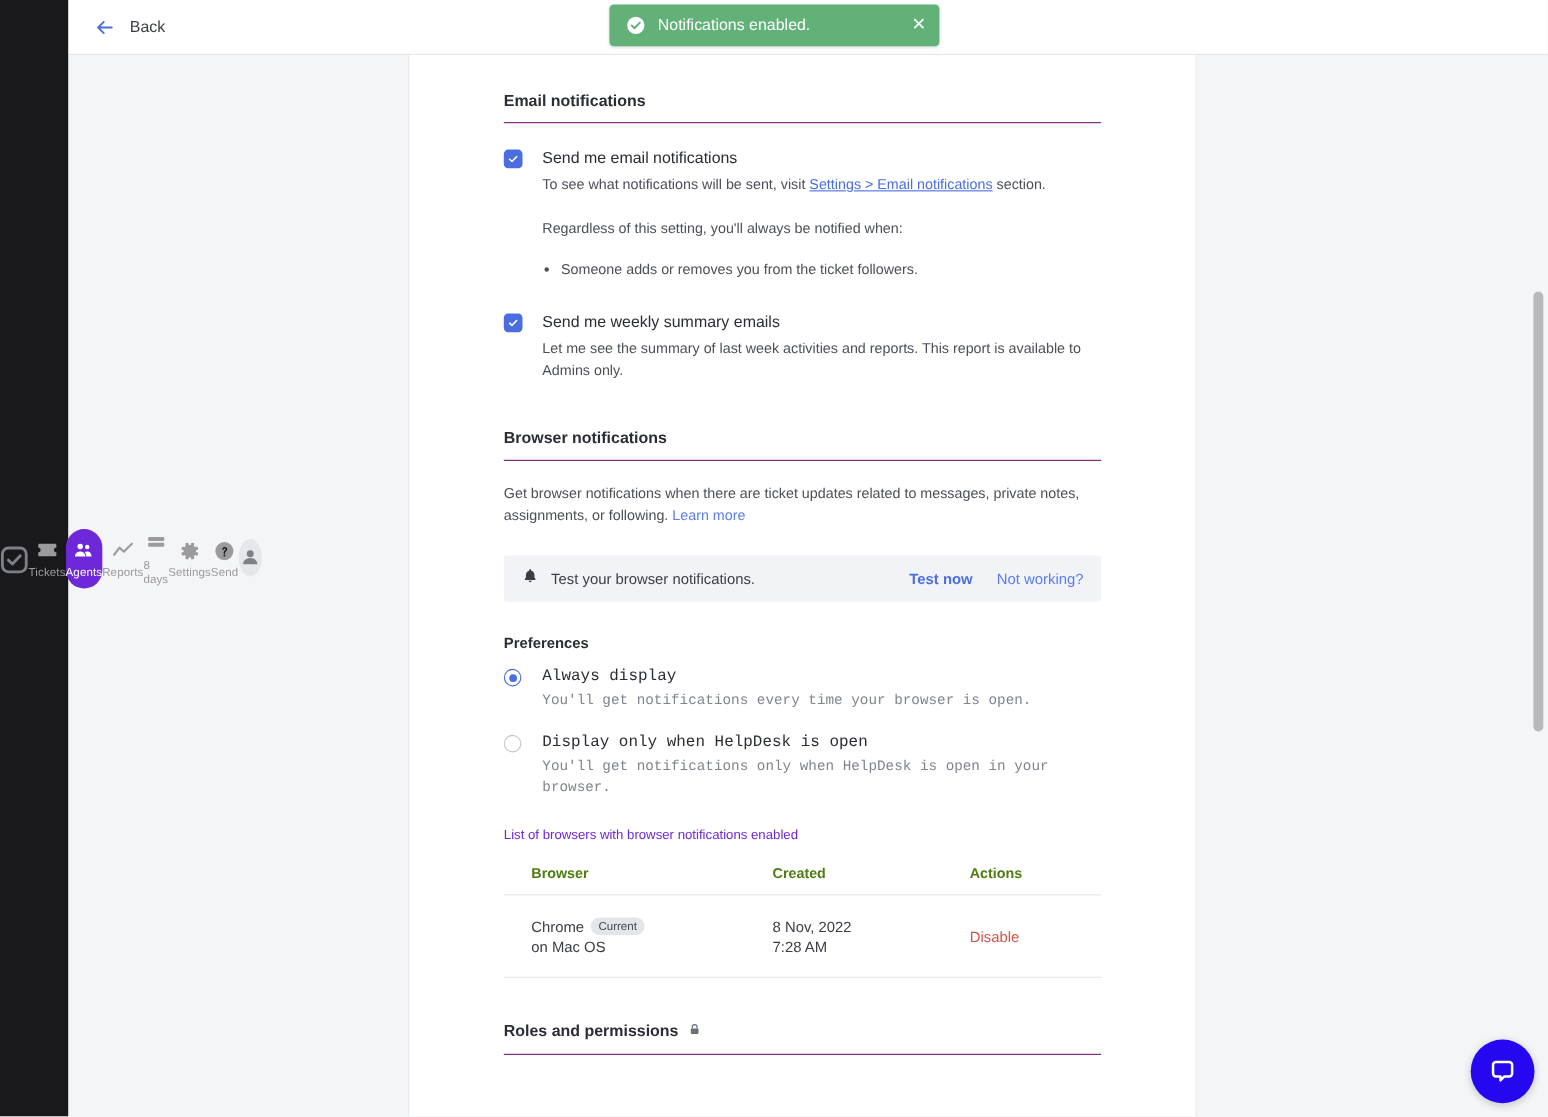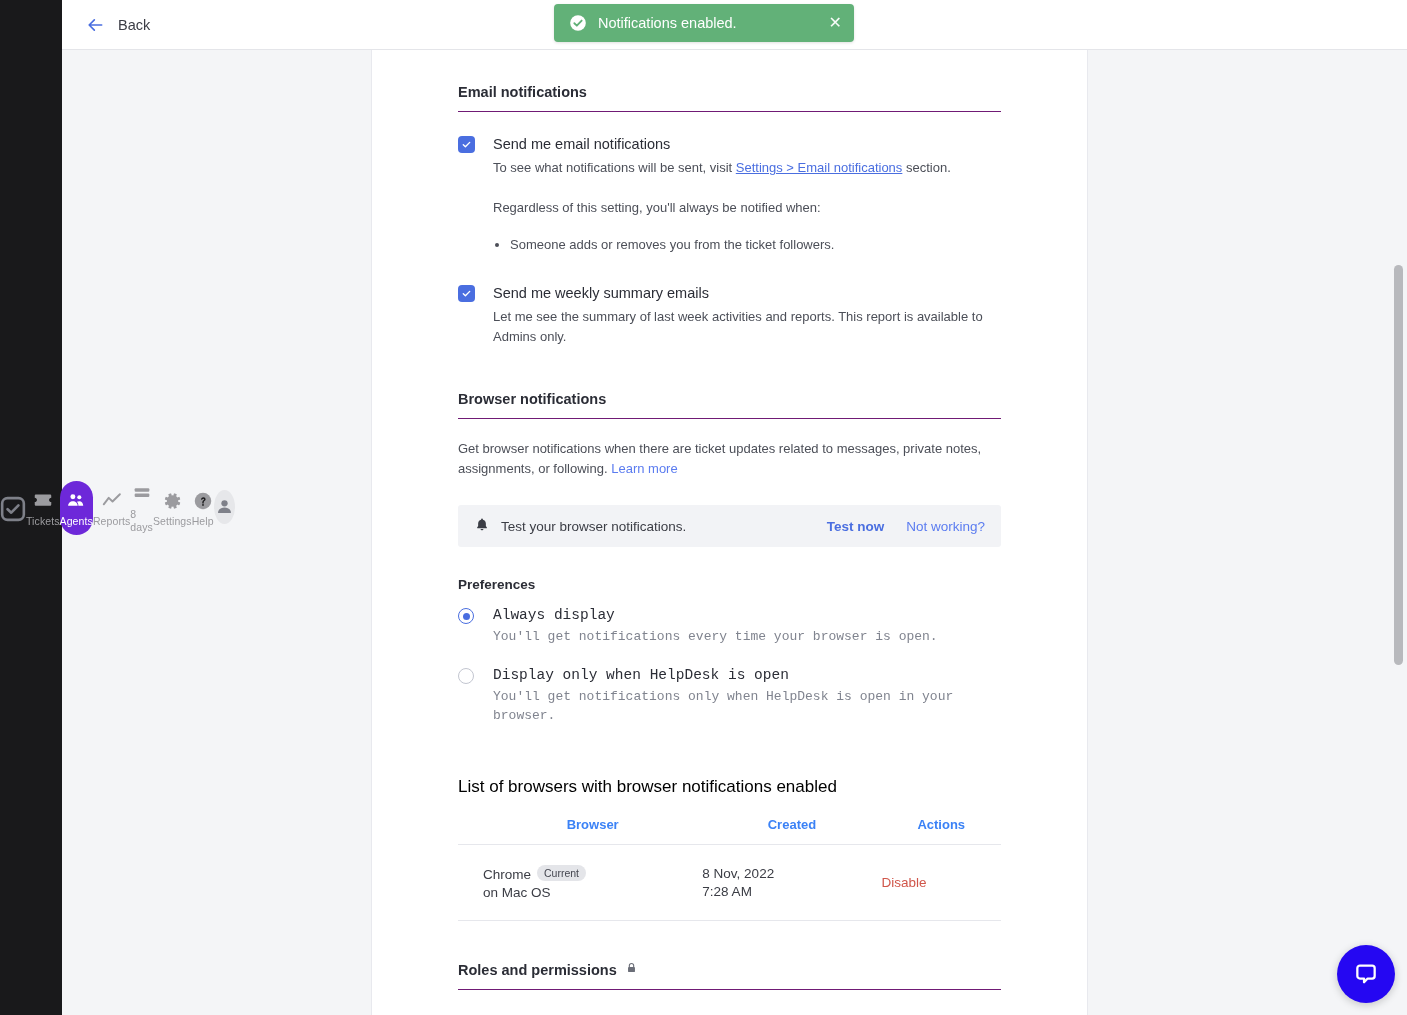--- a/index.html
+++ b/index.html
@@ -151,24 +151,24 @@
   }
   .radio.sel { border-color: #4a6ee0; }
   .radio.sel::after {
     content: ""; width: 7px; height: 7px; border-radius: 50%; background: #4a6ee0;
   }
   .radio-body { margin-left: 19px; font-family: Liberation Mono, monospace; }
   .radio-title { font-size: 14.5px; color: #2b2d36; line-height: 18px; }
   .radio-sub { font-size: 13px; color: #80848f; line-height: 19px; margin-top: 3px; }
 
   
-  .table-caption { font-size: 17px; color: #000000; margin-top: 52px; }
+  .table-caption { font-size: 12px; color: #6d28d9; margin-top: 27px; }
   table.browsers { width: 100%; border-collapse: collapse; margin-top: 10px; }
   table.browsers th {
-    text-align: center; font-size: 13px; font-weight: bold; color: #3b82f6;
+    text-align: left; font-size: 13px; font-weight: bold; color: #4d7c0f;
     padding: 10px 0 12px 0; border-bottom: 1px solid #e6e7ec;
   }
   table.browsers td {
     font-size: 13.5px; color: #3b3d45; padding: 20px 0 20px 0;
     border-bottom: 1px solid #e6e7ec; vertical-align: middle;
   }
   table.browsers th.c1, table.browsers td.c1 { width: 45%; padding-left: 25px; }
   table.browsers th.c2, table.browsers td.c2 { width: 33%; }
   table.browsers th.c3, table.browsers td.c3 { width: 22%; }
   .badge {
@@ -252,21 +252,21 @@
     </svg>
     <span class="rail-label">Settings</span>
   </div>
 
   <div class="rail-item">
     <svg class="icn" width="22" height="22" viewBox="0 0 24 24">
       <circle cx="12" cy="12" r="9" fill="#9b9b9f"></circle>
       <path d="M12 14.2v-.8c0-.9.5-1.4 1.2-1.9.6-.4.9-.8.9-1.4 0-.8-.7-1.4-1.7-1.4-.9 0-1.6.5-1.8 1.3" fill="none" stroke="#19191b" stroke-width="1.5" stroke-linecap="round"></path>
       <circle cx="12" cy="16.3" r="1" fill="#19191b"></circle>
     </svg>
-    <span class="rail-label">Help</span>
+    <span class="rail-label">Send</span>
   </div>
 
   <div class="rail-divider"></div>
 
   <div class="avatar">
     <svg width="21" height="21" viewBox="0 0 24 24">
       <circle cx="12" cy="8.4" r="3.6" fill="#7e8089"></circle>
       <path d="M4.6 19.4c0-4 3.3-6.4 7.4-6.4s7.4 2.4 7.4 6.4z" fill="#7e8089"></path>
     </svg>
   </div>

